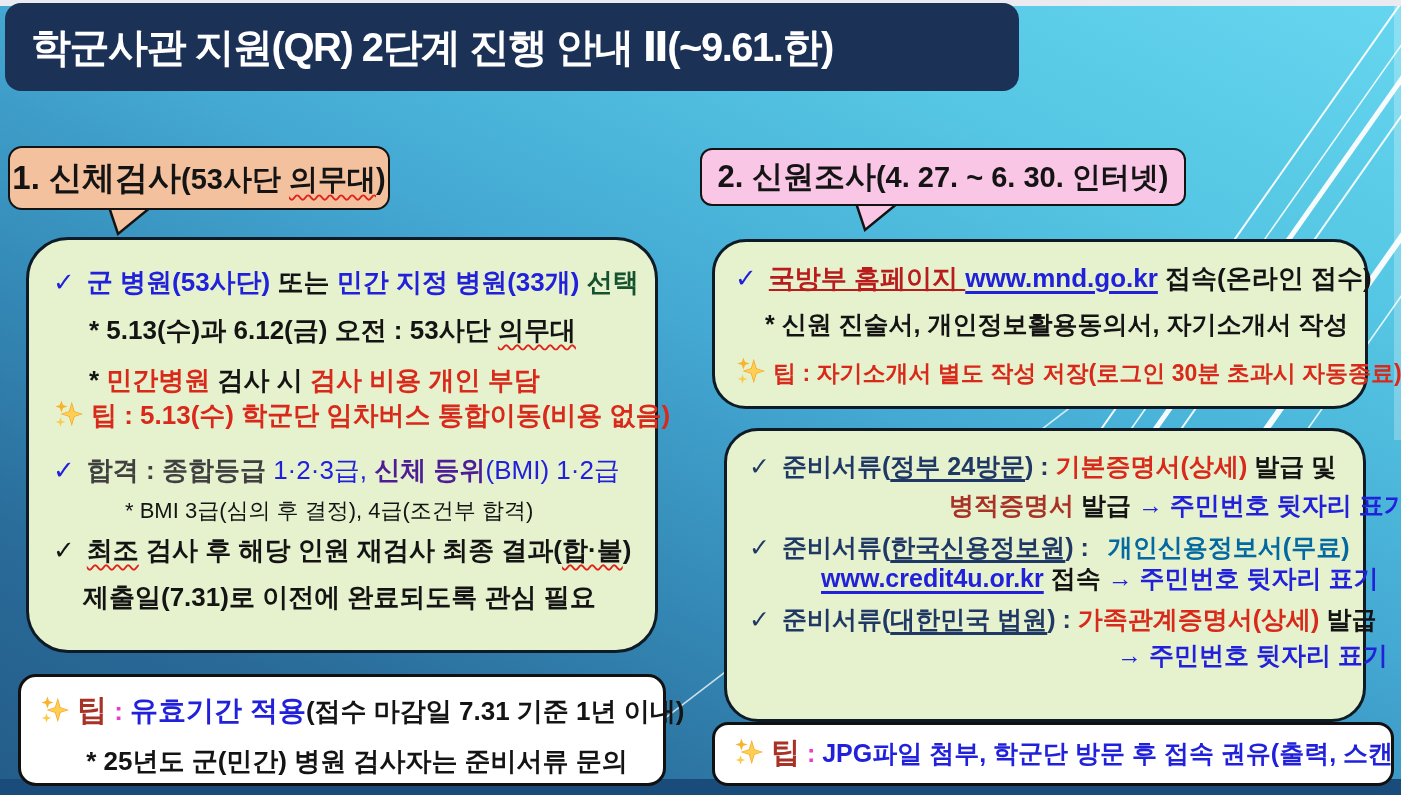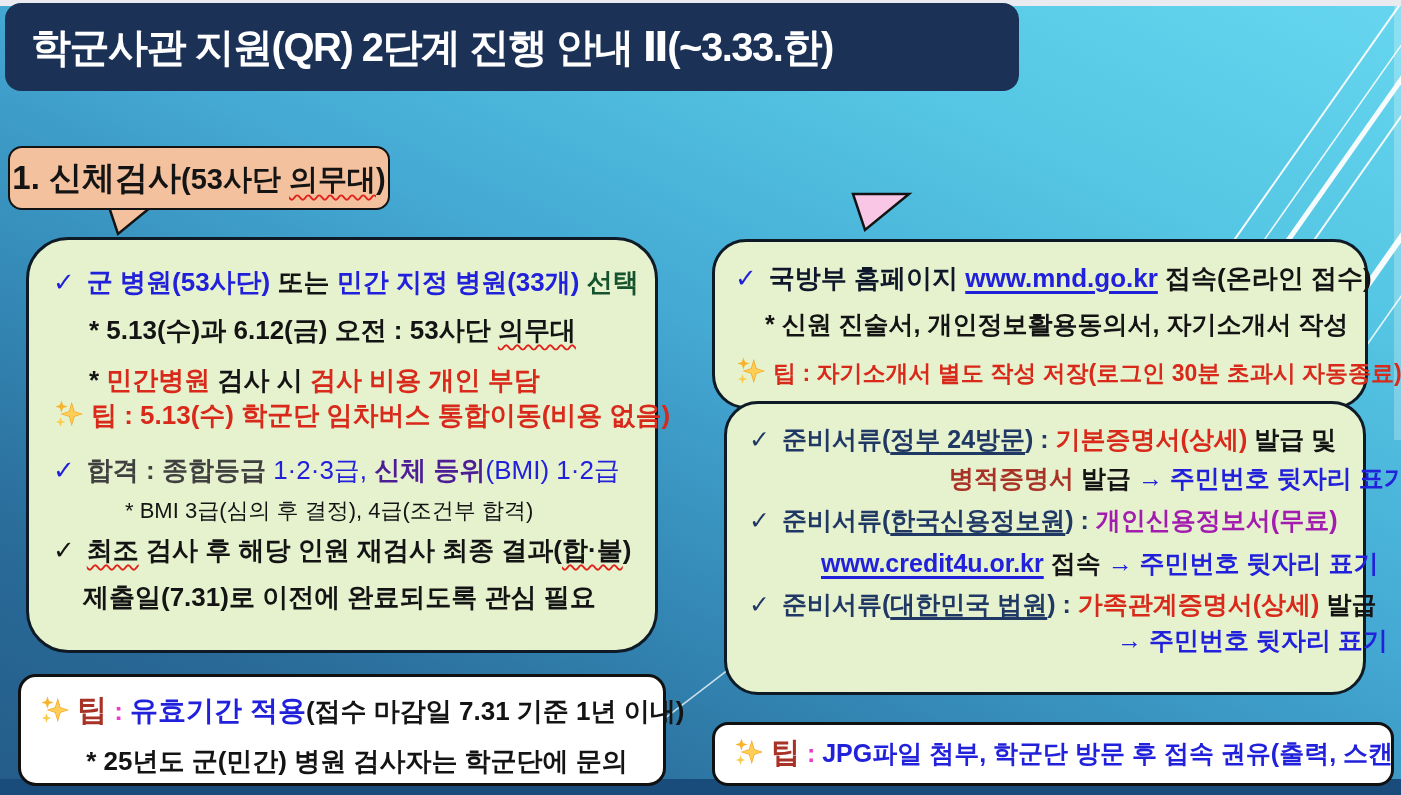--- a/index.html
+++ b/index.html
@@ -26,21 +26,21 @@
   .bubble-pink{left:700px;top:148px;width:486px;height:58px;background:#F9C6E6;border-radius:12px;}
   .tail{position:absolute;z-index:2;}
   .panel{
     position:absolute;z-index:3;box-sizing:border-box;border:3px solid #0E1B26;white-space:nowrap;
   }
   .panel-green{background:#E6F1CE;}
   .panel-white{background:#FFFFFF;border-color:#111;}
   #left-green{left:26px;top:237px;width:632px;height:416px;border-radius:42px;padding:26px 24px;}
   #left-white{left:18px;top:674px;width:648px;height:112px;border-radius:18px;padding:14px 18px;}
   #right-green-1{left:712px;top:239px;width:656px;height:170px;border-radius:34px;padding:20px 20px;}
-  #right-green-2{left:724px;top:401px;width:642px;height:294px;border-radius:34px;padding:20px 22px;}
+  #right-green-2{left:724px;top:428px;width:642px;height:294px;border-radius:34px;padding:20px 22px;}
   #right-white{left:712px;top:722px;width:682px;height:64px;border-radius:16px;padding:0 18px;display:flex;align-items:center;}
   .tline{font-weight:700;line-height:1.25;white-space:nowrap;}
   #left-green .tline{font-size:26px;}
   #left-white .tline{font-size:26px;text-align:center;}
   #right-green-1 .tline{font-size:26px;}
   #right-green-2 .tline{font-size:25px;}
   #right-white .tline{font-size:25px;}
   .tline .check{display:inline-block;margin-right:12px;font-weight:900;}
   .tline .sparkle{display:inline-block;margin-right:8px;vertical-align:-5px;}
   .seg-u{text-decoration-line:underline;text-decoration-thickness:2.5px;text-underline-offset:4px;}
@@ -60,21 +60,21 @@
     <line x1="1158" y1="462" x2="1483" y2="0" stroke="#FFFFFF" stroke-width="2" opacity="0.9"></line>
     <line x1="1255" y1="445" x2="1580" y2="-17" stroke="#FFFFFF" stroke-width="6" opacity="0.95"></line>
     <line x1="1300" y1="440" x2="1625" y2="-22" stroke="#FFFFFF" stroke-width="1.5" opacity="0.85"></line>
     <rect x="1394" y="0" width="7" height="440" fill="#FFFFFF" opacity="0.25"></rect>
   </svg>
 
   <div class="top-strip"></div>
   <div class="bottom-strip"></div>
 
   <div class="title-box">
-    <span>학군사관 지원(QR) 2단계 진행 안내 Ⅱ(~3.33.한)</span>
+    <span>학군사관 지원(QR) 2단계 진행 안내 Ⅱ(~9.61.한)</span>
   </div>
 
   <svg class="tail" style="left:98px;top:196px" width="80" height="42">
     <polygon points="8,2 64,2 20,38" fill="#F4C19E" stroke="#131313" stroke-width="2.5"></polygon>
   </svg>
   <div class="bubble bubble-peach">
     <div>
         <div class="tline"><span style="color: rgb(20, 20, 20); font-size: 33px;">1. 신체검사</span><span style="color: rgb(20, 20, 20); font-size: 29px;">(53사단 </span><span class="seg-wavy" style="color: rgb(20, 20, 20); font-size: 29px;">의무대</span><span style="color: rgb(20, 20, 20); font-size: 29px;">)</span></div>
       </div>
   </div>
@@ -98,47 +98,52 @@
   </div>
 
   <div id="left-white" class="panel panel-white">
     <div>
         <div class="tline"><span class="sparkle"><svg width="30" height="30" viewBox="0 0 32 32">
               <path d="M20 3 L23 13 L32 16 L23 19 L20 29 L17 19 L8 16 L17 13 Z" fill="#F6A623"></path>
               <path d="M20 5.5 L22.3 13.7 L30 16 L22.3 18.3 L20 26.5 L17.7 18.3 L10 16 L17.7 13.7 Z" fill="#FFCE54"></path>
               <path d="M9 1.5 L10.7 6.3 L15.5 8 L10.7 9.7 L9 14.5 L7.3 9.7 L2.5 8 L7.3 6.3 Z" fill="#F7B32B"></path>
               <path d="M8 19.5 L9.3 23.2 L13 24.5 L9.3 25.8 L8 29.5 L6.7 25.8 L3 24.5 L6.7 23.2 Z" fill="#FACC4E"></path>
             </svg></span><span style="color: rgb(169, 50, 38); font-size: 30px;">팁</span><span style="color: rgb(233, 60, 199);"> : </span><span style="color: rgb(33, 33, 220); font-size: 28px;">유효기간 적용</span><span style="color: rgb(20, 20, 20);">(접수 마감일 7.31 기준 1년 이내)</span></div>
-        <div class="tline" style="margin-top: 12px; padding-left: 30px;"><span style="color: rgb(20, 20, 20);">* 25년도 군(민간) 병원 검사자는 학군단에 문의</span></div>
+        <div class="tline" style="margin-top: 12px; padding-left: 30px;"><span style="color: rgb(20, 20, 20);">* 25년도 군(민간) 병원 검사자는 준비서류 문의</span></div>
       </div>
   </div>
 
   <svg class="tail" style="left:845px;top:192px" width="80" height="42">
     <polygon points="8,2 64,2 20,38" fill="#F9C6E6" stroke="#131313" stroke-width="2.5"></polygon>
   </svg>
+  <div class="bubble bubble-pink">
+    <div>
+        <div class="tline"><span style="color: rgb(20, 20, 20); font-size: 31px;">2. 신원조사</span><span style="color: rgb(20, 20, 20); font-size: 29px;">(4. 27. ~ 6. 30. 인터넷)</span></div>
+      </div>
+  </div>
 
   <div id="right-green-1" class="panel panel-green">
     <div>
-        <div class="tline"><span class="check" style="color: rgb(33, 33, 220);">✓</span><span style="color: #0f172a;">국방부 홈페이지 </span><span class="seg-u" style="color: rgb(33, 33, 220);">www.mnd.go.kr</span><span style="color: rgb(20, 20, 20);"> 접속(온라인 접수)</span></div>
+        <div class="tline"><span class="check" style="color: rgb(33, 33, 220);">✓</span><span style="color: #b91c1c; text-decoration: underline;">국방부 홈페이지 </span><span class="seg-u" style="color: rgb(33, 33, 220);">www.mnd.go.kr</span><span style="color: rgb(20, 20, 20);"> 접속(온라인 접수)</span></div>
         <div class="tline" style="margin-top: 14px; padding-left: 30px; font-size: 25px;"><span style="color: rgb(20, 20, 20);">* 신원 진술서, 개인정보활용동의서, 자기소개서 작성</span></div>
         <div class="tline" style="margin-top: 16px; font-size: 23px;"><span class="sparkle"><svg width="30" height="30" viewBox="0 0 32 32">
               <path d="M20 3 L23 13 L32 16 L23 19 L20 29 L17 19 L8 16 L17 13 Z" fill="#F6A623"></path>
               <path d="M20 5.5 L22.3 13.7 L30 16 L22.3 18.3 L20 26.5 L17.7 18.3 L10 16 L17.7 13.7 Z" fill="#FFCE54"></path>
               <path d="M9 1.5 L10.7 6.3 L15.5 8 L10.7 9.7 L9 14.5 L7.3 9.7 L2.5 8 L7.3 6.3 Z" fill="#F7B32B"></path>
               <path d="M8 19.5 L9.3 23.2 L13 24.5 L9.3 25.8 L8 29.5 L6.7 25.8 L3 24.5 L6.7 23.2 Z" fill="#FACC4E"></path>
             </svg></span><span style="color: rgb(216, 41, 26);">팁 : 자기소개서 별도 작성 저장(로그인 30분 초과시 자동종료)</span></div>
       </div>
   </div>
 
   <div id="right-green-2" class="panel panel-green">
     <div>
         <div class="tline"><span class="check" style="color: rgb(31, 56, 100);">✓</span><span style="color: rgb(31, 56, 100);">준비서류(</span><span class="seg-u" style="color: rgb(31, 56, 100);">정부 24방문</span><span style="color: rgb(31, 56, 100);">) : </span><span style="color: rgb(216, 41, 26);">기본증명서(상세)</span><span style="color: rgb(20, 20, 20);"> 발급 및</span></div>
         <div class="tline" style="margin-top: 8px; padding-left: 200px;"><span style="color: rgb(169, 50, 38);">병적증명서</span><span style="color: rgb(20, 20, 20);"> 발급 </span><span style="color: rgb(33, 33, 220);">→ 주민번호 뒷자리 표기</span></div>
-        <div class="tline" style="margin-top: 10px;"><span class="check" style="color: rgb(31, 56, 100);">✓</span><span style="color: rgb(31, 56, 100);">준비서류(</span><span class="seg-u" style="color: rgb(31, 56, 100);">한국신용정보원</span><span style="color: rgb(31, 56, 100);">) : </span><span style="color: #a21caf;">개인신용정보서(무료)</span></div>
-        <div class="tline" style="margin-top: 12px; padding-left: 72px;"><span class="seg-u" style="color: rgb(33, 33, 220);">www.credit4u.or.kr</span><span style="color: rgb(20, 20, 20);"> 접속 </span><span style="color: rgb(33, 33, 220);">→ 주민번호 뒷자리 표기</span></div>
+        <div class="tline" style="margin-top: 10px;"><span class="check" style="color: rgb(31, 56, 100);">✓</span><span style="color: rgb(31, 56, 100);">준비서류(</span><span class="seg-u" style="color: rgb(31, 56, 100);">한국신용정보원</span><span style="color: rgb(31, 56, 100);">) : </span><span style="color: #0369a1; margin-left: 12px;">개인신용정보서(무료)</span></div>
+        <div class="tline" style="padding-left: 72px;"><span class="seg-u" style="color: rgb(33, 33, 220);">www.credit4u.or.kr</span><span style="color: rgb(20, 20, 20);"> 접속 </span><span style="color: rgb(33, 33, 220);">→ 주민번호 뒷자리 표기</span></div>
         <div class="tline" style="margin-top: 10px;"><span class="check" style="color: rgb(31, 56, 100);">✓</span><span style="color: rgb(31, 56, 100);">준비서류(</span><span class="seg-u" style="color: rgb(31, 56, 100);">대한민국 법원</span><span style="color: rgb(31, 56, 100);">) : </span><span style="color: rgb(216, 41, 26);">가족관계증명서(상세)</span><span style="color: rgb(20, 20, 20);"> 발급</span></div>
         <div class="tline" style="margin-top: 5px; padding-left: 368px;"><span style="color: rgb(33, 33, 220);">→ 주민번호 뒷자리 표기</span></div>
       </div>
   </div>
 
   <div id="right-white" class="panel panel-white">
     <div>
         <div class="tline"><span class="sparkle"><svg width="30" height="30" viewBox="0 0 32 32">
               <path d="M20 3 L23 13 L32 16 L23 19 L20 29 L17 19 L8 16 L17 13 Z" fill="#F6A623"></path>
               <path d="M20 5.5 L22.3 13.7 L30 16 L22.3 18.3 L20 26.5 L17.7 18.3 L10 16 L17.7 13.7 Z" fill="#FFCE54"></path>

